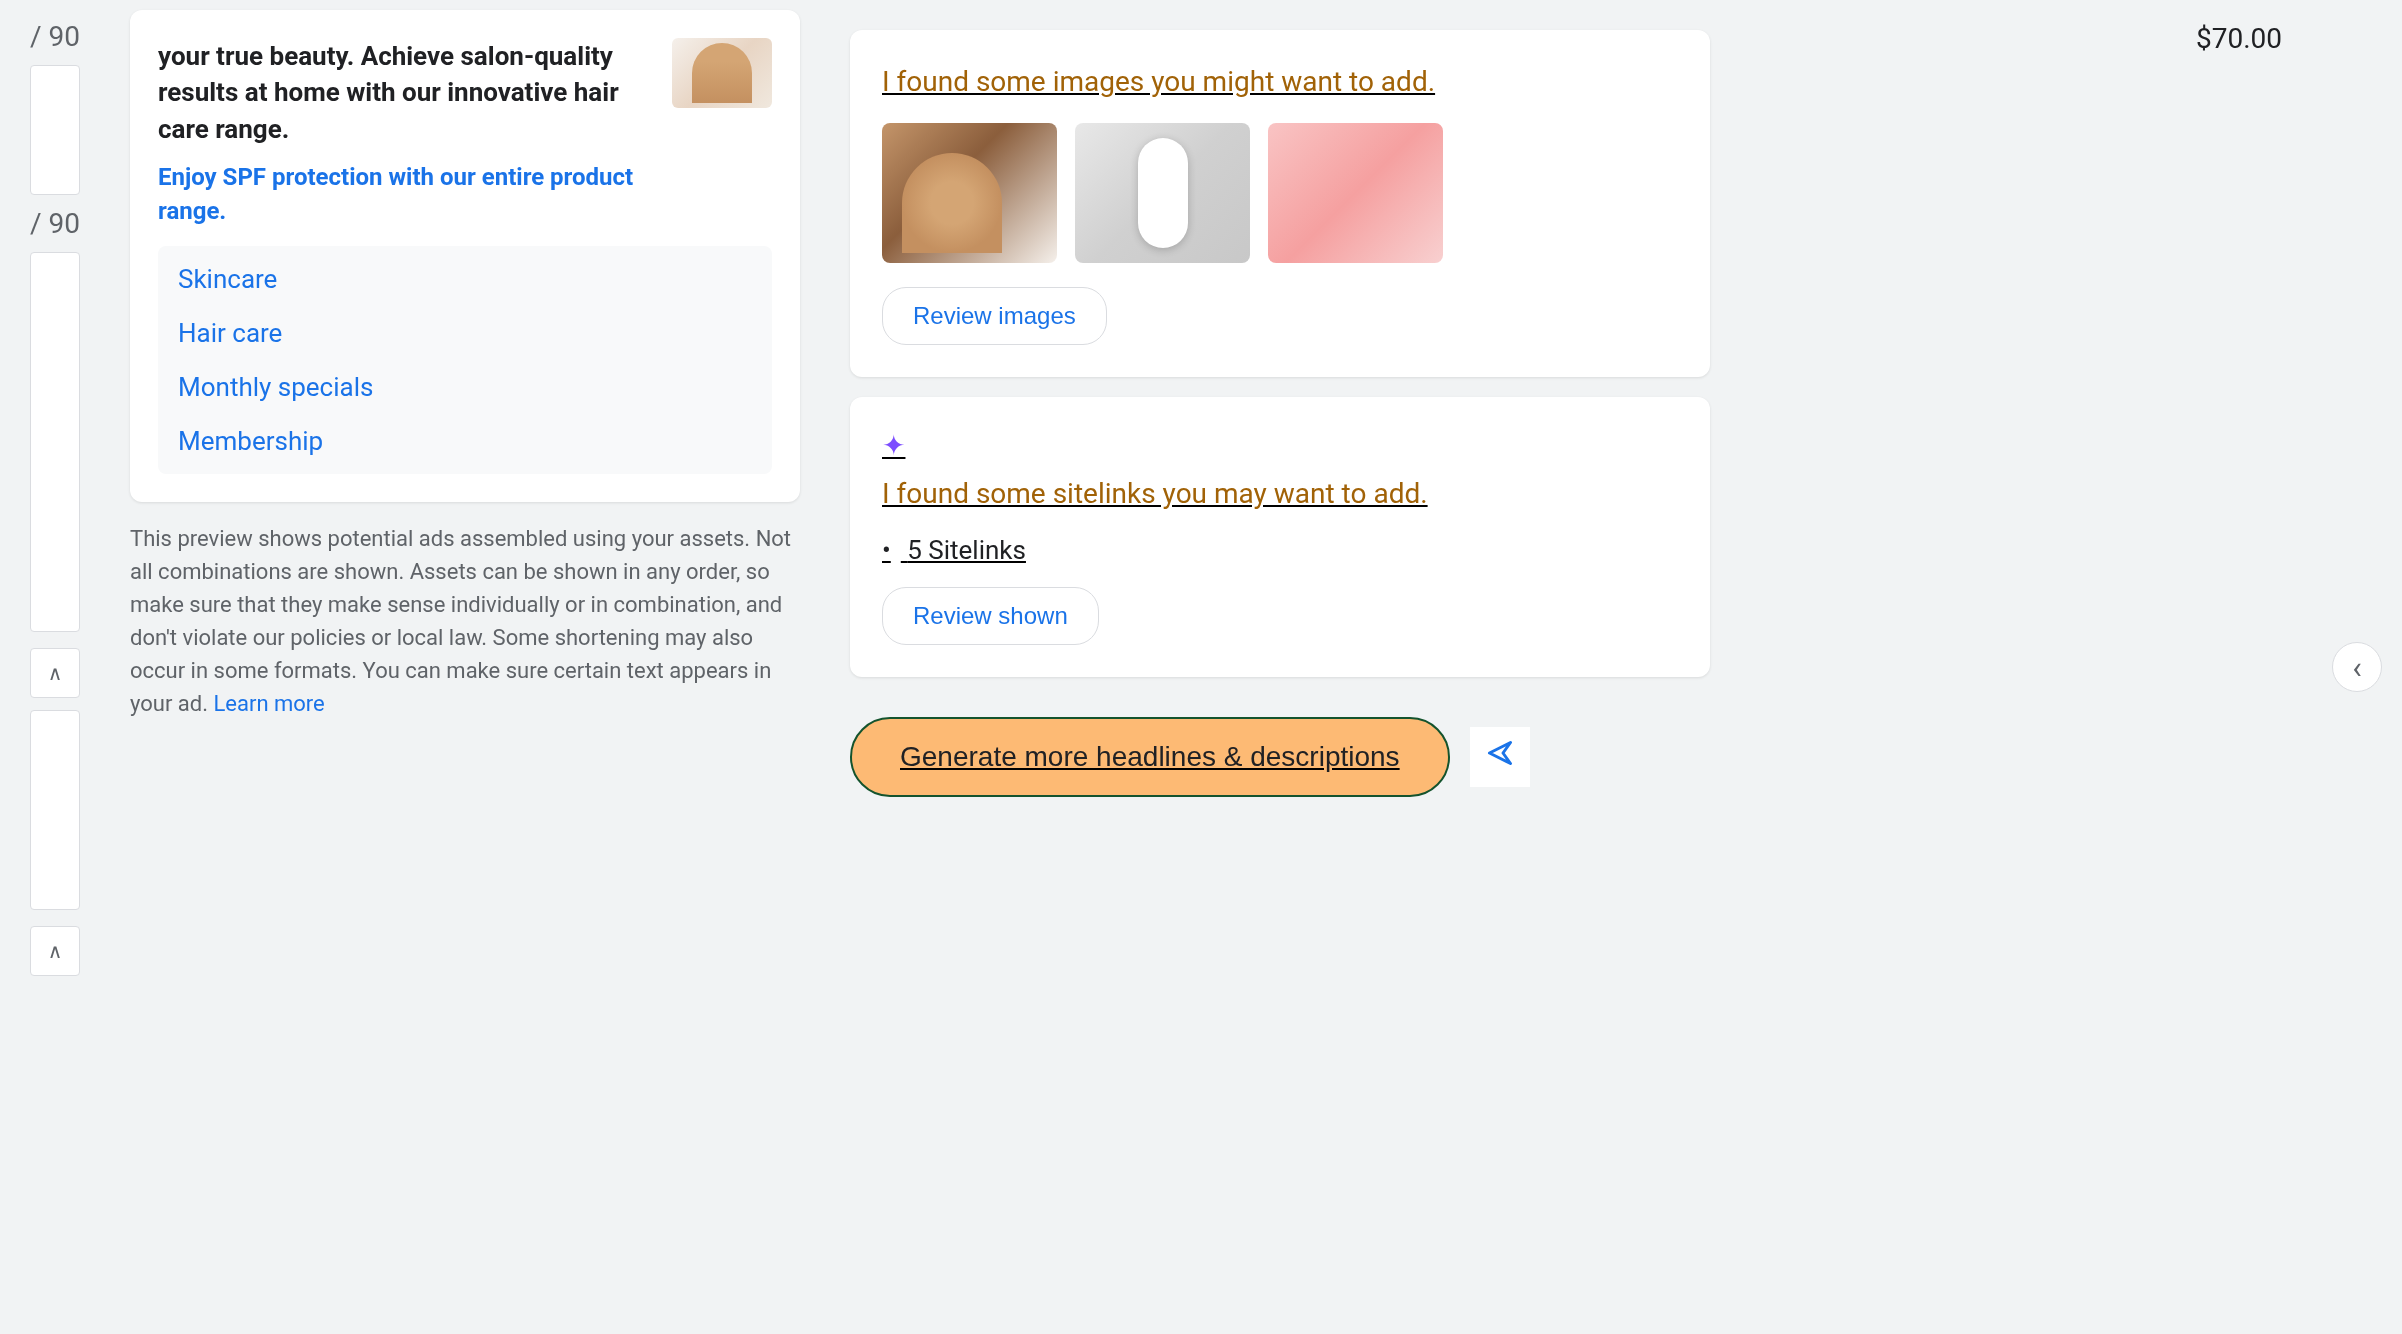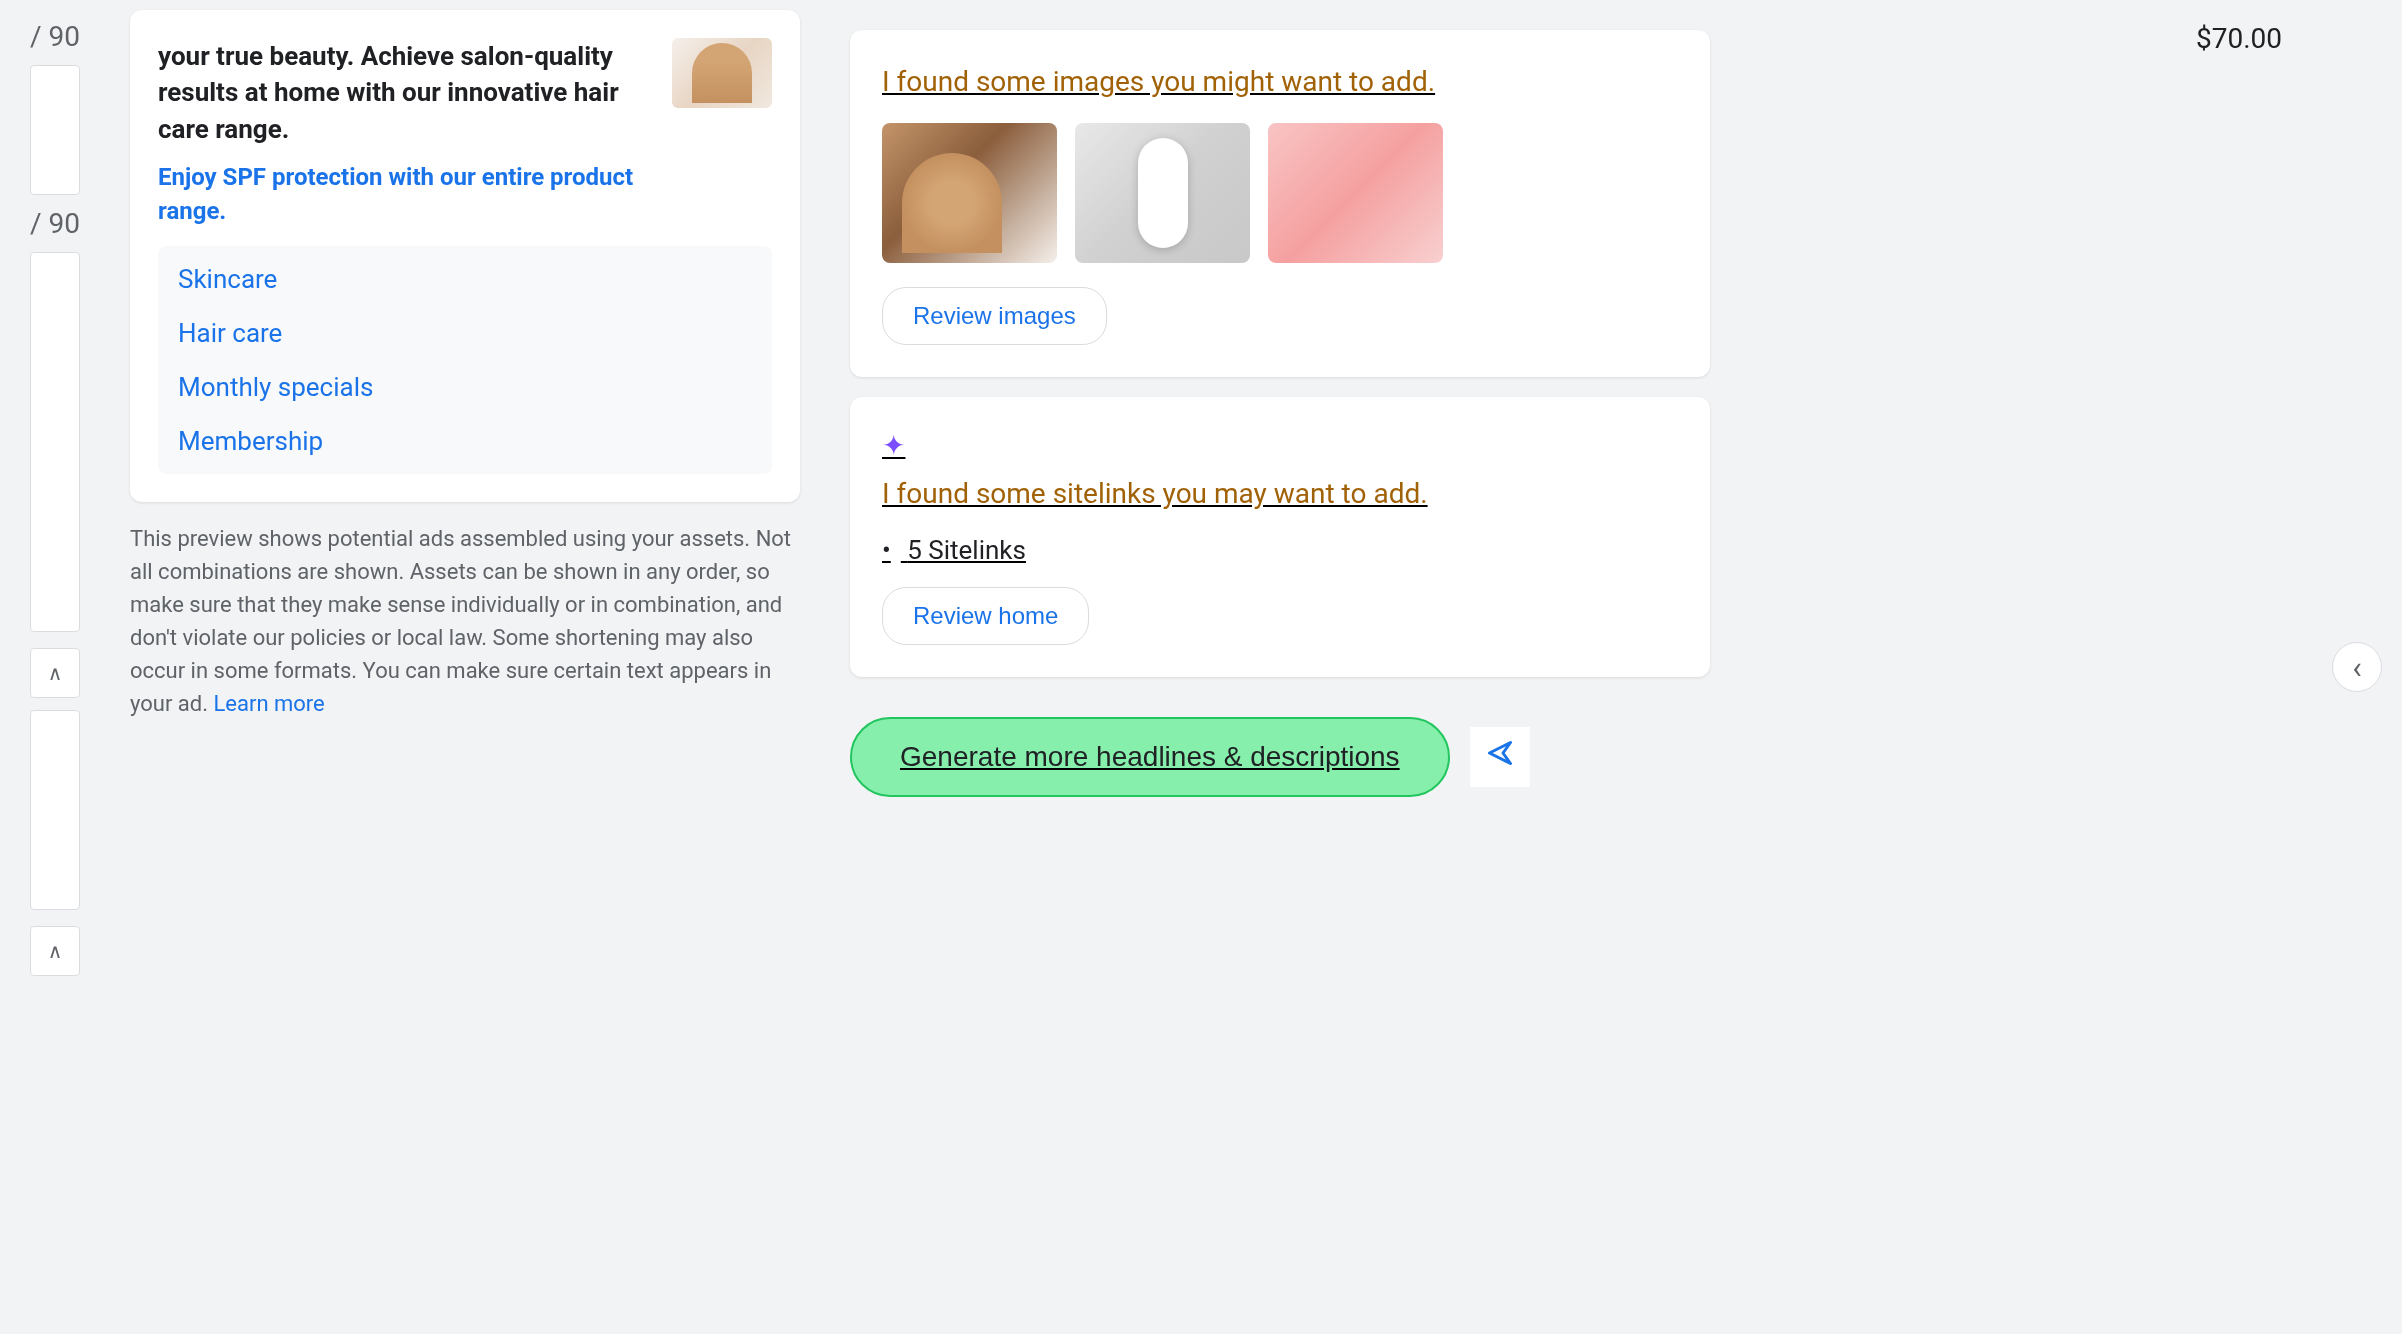--- a/index.html
+++ b/index.html
@@ -321,22 +321,22 @@
 
     
     .generate-section {
       margin-top: 20px;
       display: flex;
       align-items: center;
       gap: 20px;
     }
 
     .generate-btn {
-      background: #86efac;
-      border: 2px solid #22c55e;
+      background: #fdba74;
+      border: 2px solid #14532d;
       border-radius: 40px;
       padding: 22px 48px;
       font-size: 28px;
       color: #202124;
       cursor: pointer;
       font-weight: 400;
     }
 
     .send-btn {
       width: 60px;
@@ -438,21 +438,21 @@
       <button class="review-btn">Review images</button>
     </div>
 
     <div class="suggestion-card">
       <span class="sparkle-icon">✦</span>
       <p class="suggestion-title">I found some sitelinks you may want to add.</p>
       <p class="sitelinks-count">
         <span class="bullet">•</span>
         <span>5 Sitelinks</span>
       </p>
-      <button class="review-btn">Review home</button>
+      <button class="review-btn">Review shown</button>
     </div>
 
     <div class="generate-section">
       <button class="generate-btn">Generate more headlines &amp; descriptions</button>
       <button class="send-btn">
         <span class="send-icon">
           <svg width="36" height="36" viewBox="0 0 24 24" fill="none" xmlns="http://www.w3.org/2000/svg">
             <path d="M5 12L19 5L14 12L19 19L5 12Z" stroke="#1a73e8" stroke-width="2" stroke-linejoin="round" fill="none"></path>
           </svg>
         </span>

